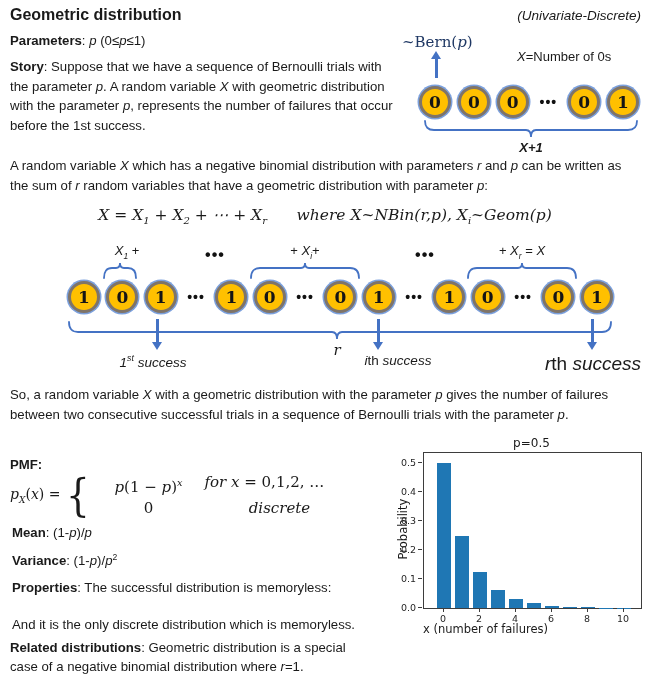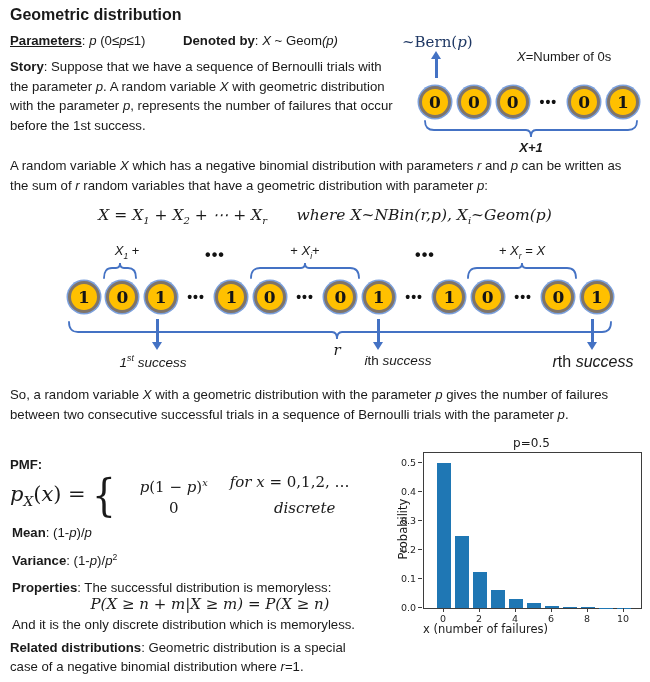--- a/index.html
+++ b/index.html
@@ -37,23 +37,23 @@
   .tickmark{position:absolute;background:#3d3d3d;}
   .pmf-grid{display:grid;grid-template-columns:112px 150px;font-size:15px;}
   .pmf-grid div{line-height:21px;}
 </style>
 </head>
 <body>
 
 <div class="page">
 
   <div class="abs title" style="left:10px;top:6px;">Geometric distribution</div>
+  <div class="abs tag" style="right:9px;top:8px;">(Univariate-Discrete)</div>
 
-  <div class="abs para" style="left:10px;top:31px;"><span style="font-weight: bold; text-decoration: underline;">Parameters</span><span>: </span><span style="font-style: italic;">p</span><span> (0≤</span><span style="font-style: italic;">p</span><span>≤1)</span></div>
-  <div class="abs para" style="left:183px;top:31px;"><span style="font-weight: bold;">Denoted by</span><span>: </span><span style="font-style: italic;">X</span><span> ~ Geom</span><span style="font-style: italic;">(p)</span></div>
+  <div class="abs para" style="left:10px;top:31px;"><span style="font-weight: bold;">Parameters</span><span>: </span><span style="font-style: italic;">p</span><span> (0≤</span><span style="font-style: italic;">p</span><span>≤1)</span></div>
 
   <div class="abs para" style="left:10px;top:57px;width:388px;"><span style="font-weight: bold;">Story</span><span>: Suppose that we have a sequence of Bernoulli trials with the parameter </span><span style="font-style: italic;">p</span><span>. A random variable </span><span style="font-style: italic;">X</span><span> with geometric distribution with the parameter </span><span style="font-style: italic;">p</span><span>, represents the number of failures that occur before the 1st success.</span></div>
 
   <div class="abs" style="left:0;top:0;width:650px;height:160px;pointer-events:none;">
     <div class="abs math" style="left:402px;top:33px;font-size:15px;color:#1f3864;font-style:normal;"><span style="font-style: normal;">~Bern(</span><span style="font-style: italic;">p</span><span style="font-style: normal;">)</span></div>
     <div class="uarrow" style="left:435px;top:58px;height:20px;"></div>
     <div class="abs dlabel" style="left:517px;top:49px;"><span style="font-style: italic;">X</span><span style="font-style: normal;">=Number of 0s</span></div>
     <div class="abs coinrow" style="left:419px;top:86px;width:220px;">
         <div class="coin">0</div>
         <div class="coin">0</div>
@@ -111,41 +111,40 @@
       <path class="brace" d="M1,1 Q1,11 10,11 L264,11 Q269,11 269,18 Q269,11 274,11 L534,11 Q543,11 543,1"></path>
     </svg>
     <div class="abs math center" style="left:317px;top:98px;width:40px;font-size:15px;">r</div>
 
     <div class="varrow" style="left:156px;top:76px;height:24px;"></div>
     <div class="varrow" style="left:377px;top:76px;height:24px;"></div>
     <div class="varrow" style="left:591px;top:76px;height:24px;"></div>
 
     <div class="abs dlabel center" style="left:93px;top:110px;width:120px;font-size:13.5px;"><span style="font-style: italic;">1</span><span style="font-style: italic; vertical-align: super; font-size: 0.65em;">st</span><span style="font-style: italic;"> success</span></div>
     <div class="abs dlabel center" style="left:338px;top:110px;width:120px;font-size:13.5px;"><span style="font-style: italic;">i</span><span style="font-style: normal;">th</span><span style="font-style: italic;"> success</span></div>
-    <div class="abs dlabel center" style="left:537px;top:110px;width:112px;font-size:16px;"><span style="font-style: italic;">r</span><span style="font-style: normal;">th</span><span style="font-style: italic;"> success</span></div>
+    <div class="abs dlabel center" style="left:537px;top:110px;width:112px;font-size:19px;"><span style="font-style: italic;">r</span><span style="font-style: normal;">th</span><span style="font-style: italic;"> success</span></div>
   </div>
 
   <div class="abs para" style="left:10px;top:385px;width:632px;"><span>So, a random variable </span><span style="font-style: italic;">X</span><span> with a geometric distribution with the parameter </span><span style="font-style: italic;">p</span><span> gives the number of failures between two consecutive successful trials in a sequence of Bernoulli trials with the parameter </span><span style="font-style: italic;">p</span><span>.</span></div>
 
   <div class="abs para b" style="left:10px;top:455px;">PMF:</div>
   <div class="abs" style="left:10px;top:472px;display:flex;align-items:center;">
-    <div class="math" style="font-size:21px;margin-right:4px;"><span style="font-style: italic;">p</span><span style="font-style: italic; vertical-align: sub; font-size: 0.65em;">X</span><span style="font-style: normal;">(</span><span style="font-style: italic;">x</span><span style="font-style: normal;">) = </span></div>
+    <div class="math" style="font-size:14px;margin-right:4px;"><span style="font-style: italic;">p</span><span style="font-style: italic; vertical-align: sub; font-size: 0.65em;">X</span><span style="font-style: normal;">(</span><span style="font-style: italic;">x</span><span style="font-style: normal;">) = </span></div>
     <div style="font-family:'DejaVu Serif',serif;font-size:44px;font-weight:400;line-height:44px;transform:scaleX(.85);color:#1a1a1a;">{</div>
     <div class="pmf-grid math">
       <div class="center"><span style="font-style: italic;">p</span><span style="font-style: normal;">(1 − </span><span style="font-style: italic;">p</span><span style="font-style: normal;">)</span><span style="font-style: italic; vertical-align: super; font-size: 0.65em;">x</span></div>
       <div><span style="font-style: italic;">for x</span><span style="font-style: normal;"> = 0,1,2, …</span></div>
       <div class="center" style="font-style:normal;">0</div>
       <div class="center">discrete</div>
     </div>
   </div>
   <div class="abs para" style="left:12px;top:523px;text-align:center;"><span style="font-weight: bold;">Mean</span><span>: (1-</span><span style="font-style: italic;">p</span><span>)/</span><span style="font-style: italic;">p</span></div>
   <div class="abs para" style="left:12px;top:548px;"><span style="font-weight: bold;">Variance</span><span>: (1-</span><span style="font-style: italic;">p</span><span>)/</span><span style="font-style: italic;">p</span><span style="vertical-align: super; font-size: 0.65em;">2</span></div>
 
   <div class="abs para" style="left:12px;top:578px;width:400px;"><span style="font-weight: bold;">Properties</span><span>: The successful distribution is memoryless:</span></div>
-  <div class="abs math center" style="left:10px;top:595px;width:400px;font-size:15px;">P(X ≥ n + m|X ≥ m) = P(X ≥ n)</div>
   <div class="abs para" style="left:10px;top:638px;width:430px;"><span style="font-weight: bold;">Related distributions</span><span>: Geometric distribution is a special</span></div>
 
   <div class="abs para" style="left:12px;top:615px;width:420px;">And it is the only discrete distribution which is memoryless.</div>
   <div class="abs para" style="left:10px;top:657px;width:430px;"><span>case of a negative binomial distribution where </span><span style="font-style: italic;">r</span><span>=1.</span></div>
 
   <div id="chart">
     <div class="abs" style="left:30px;top:0;width:217px;text-align:center;font-size:12px;color:#1a1a1a;">p=0.5</div>
     <div class="abs" style="left:-68px;top:86px;width:155px;text-align:center;font-size:11.5px;transform:rotate(-90deg);color:#1a1a1a;">Probability</div>
     <div id="plot-area">
         <div class="bar" style="left: 13px; width: 14px; height: 144.86px; background: rgb(31, 119, 180);"></div>

